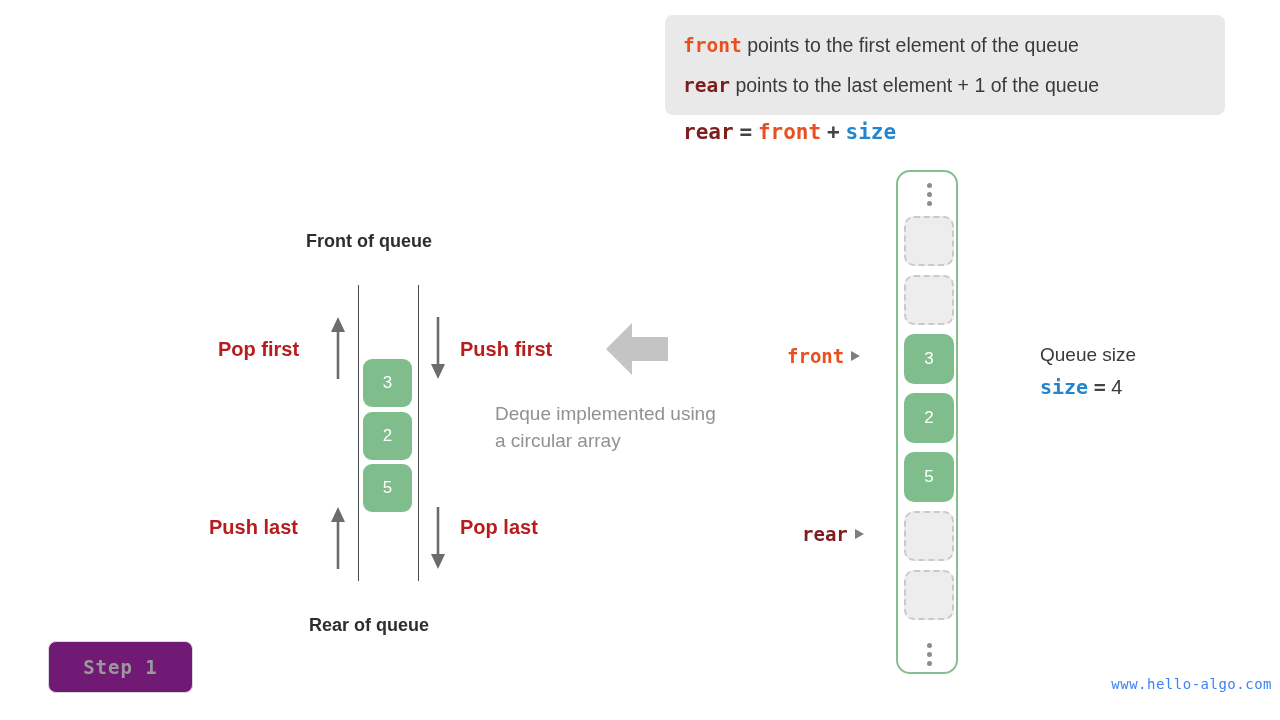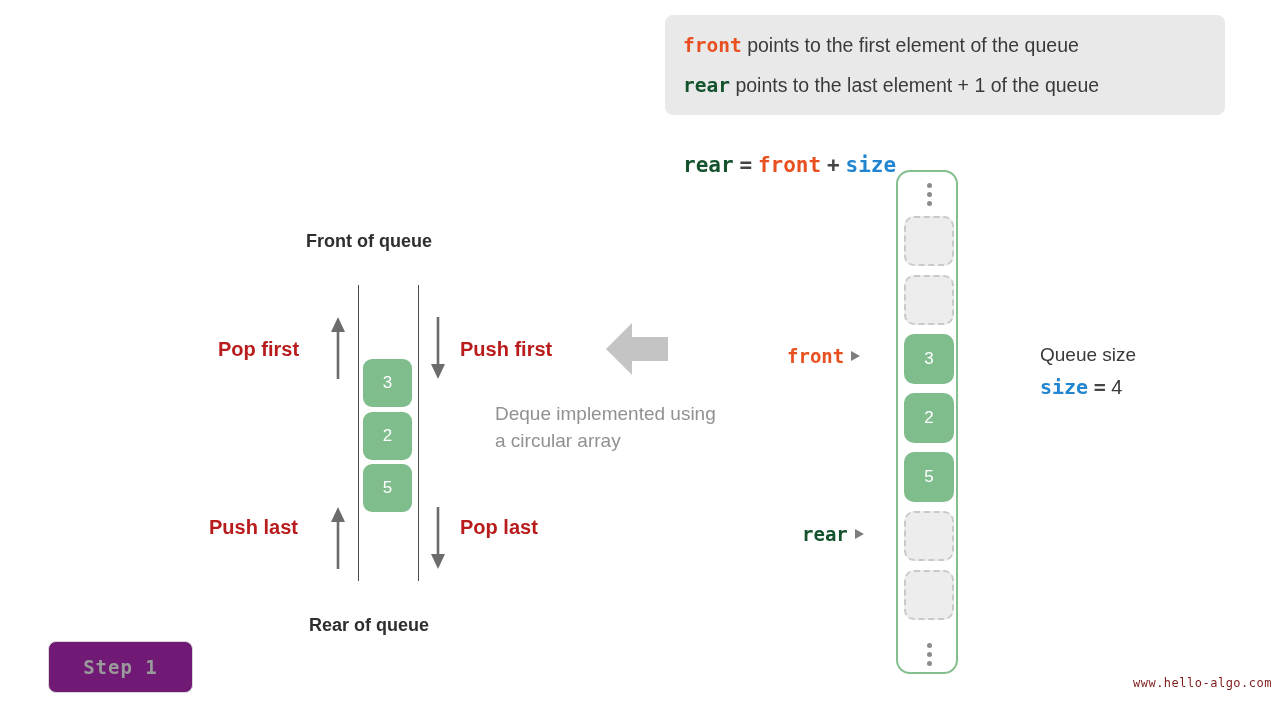--- a/index.html
+++ b/index.html
@@ -38,30 +38,29 @@
     line-height: 40px;
     white-space: nowrap;
     font-size: 19.5px;
     color: #3a3a3a;
   }
   .mono {
     font-family: "DejaVu Sans Mono", "Liberation Mono", monospace;
     font-weight: bold;
   }
   .kw-front { color: #e8501f; }
-  .kw-rear  { color: #14532d; }
+  .kw-rear  { color: #7f1d1d; }
   .kw-size  { color: #2185d0; }
 
   #formula {
     position: absolute;
     left: 671px;
     top: 120px;
     font-size: 21px;
     white-space: nowrap;
-    margin-top: 33px;
   }
   #formula .op { color: #444; }
 
   
   #front-of-queue-label {
     position: absolute;
     left: 294px;
     top: 231px;
     font-size: 18px;
     font-weight: bold;
@@ -253,22 +252,22 @@
     font-size: 19px;
     color: #9a9a9a;
     box-sizing: border-box;
     letter-spacing: 1px;
   }
   #watermark {
     position: absolute;
     right: 20px;
     top: 676px;
     font-family: "DejaVu Sans Mono", "Liberation Mono", monospace;
-    font-size: 12px;
-    color: #7f1d1d;
+    font-size: 14px;
+    color: #3b82f6;
     letter-spacing: 0.5px;
   }
 </style>
 </head>
 <body>
 
 <div class="stage">
 
   <div id="info-box">
     <div class="info-line">

